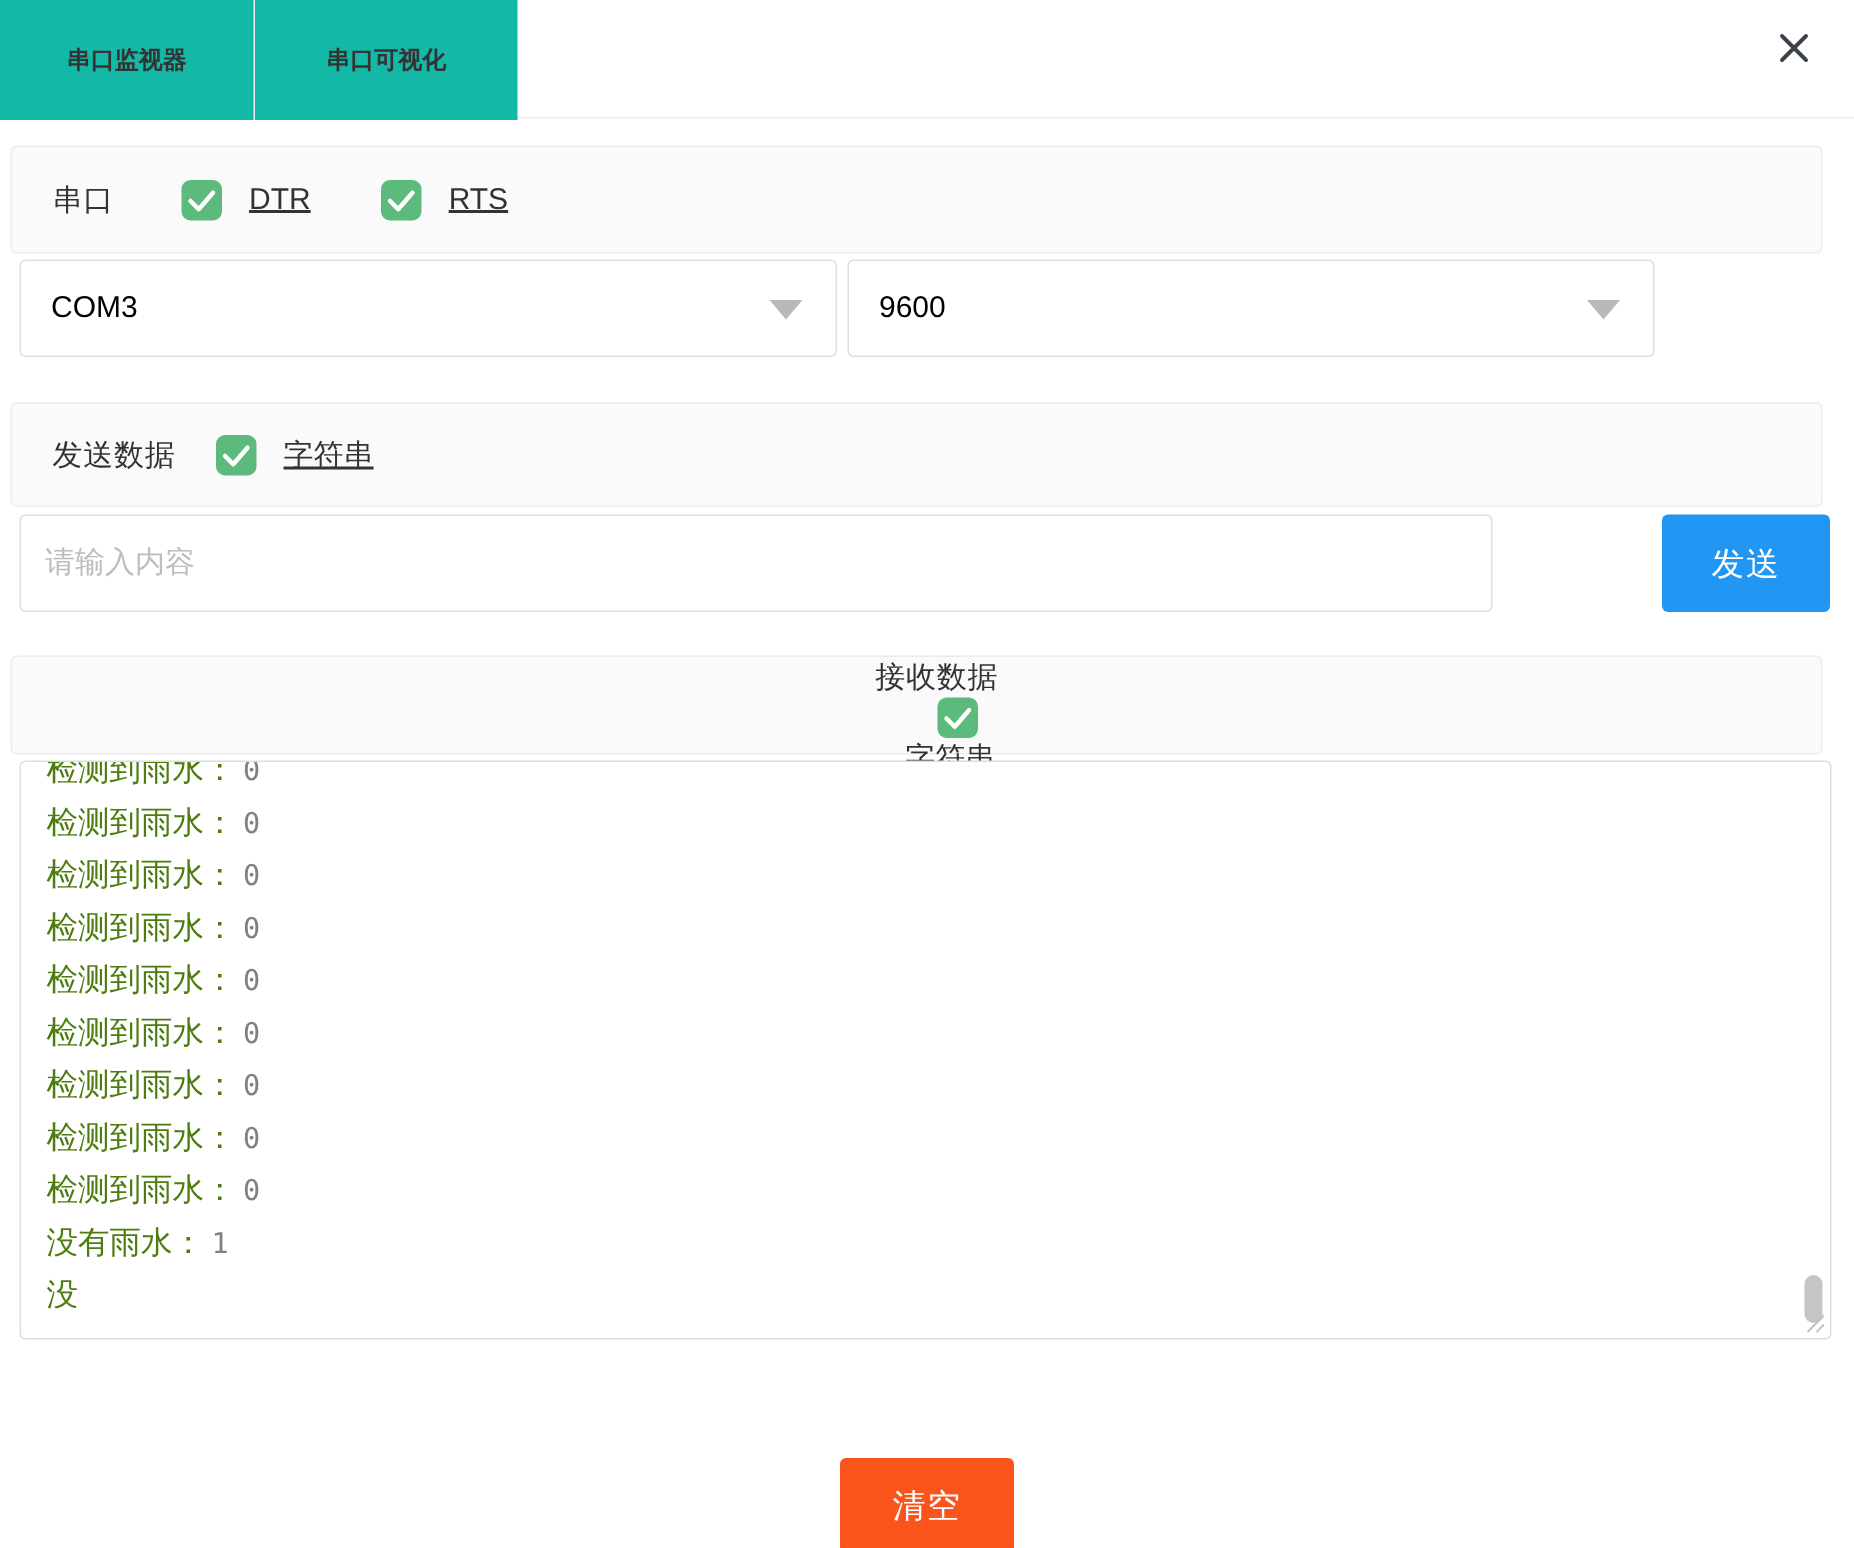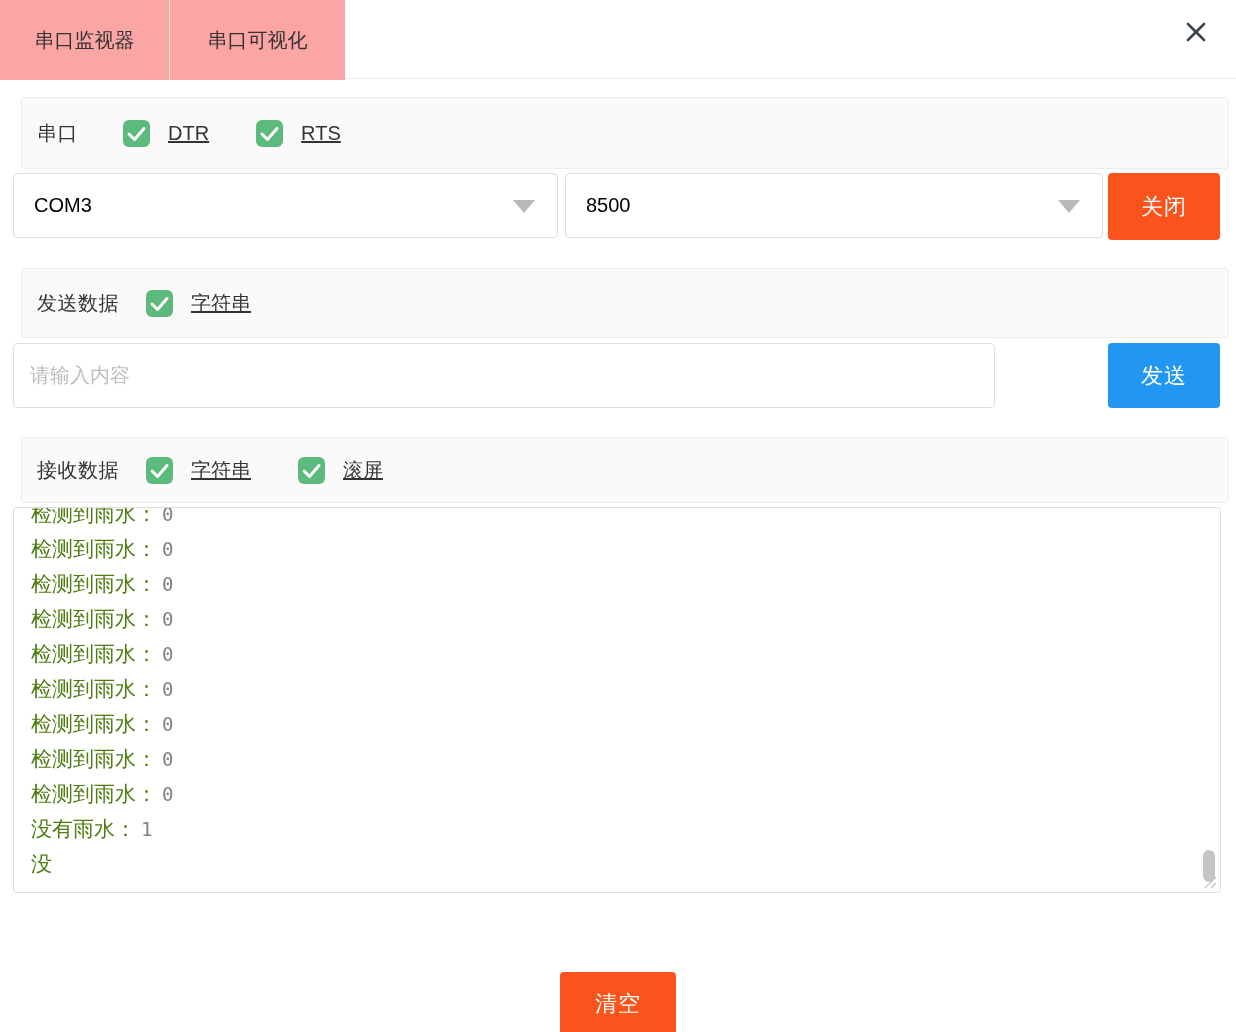--- a/index.html
+++ b/index.html
@@ -3,31 +3,31 @@
 <meta charset="utf-8">
 <style>
   * { box-sizing: border-box; margin: 0; padding: 0; }
   html,body { background:#fff; }
   body { font-family:"Liberation Sans", sans-serif; color:#333; }
   .app { position:relative; width:1236px; height:1032px; background:#fff; overflow:hidden; }
 
   
   .tabbar { position:absolute; left:0; top:0; width:1236px; height:79px; border-bottom:1px solid #ececec; background:#fff; }
   .tab { position:absolute; top:0; height:80px; display:flex; align-items:center; justify-content:center;
-         font-size:20px; color:#333; cursor:pointer; background:#fca5a5; }
+         font-size:16px; color:#333; cursor:pointer; background:#14b8a6;font-weight:bold; }
   .tab.active { left:0; width:170px; border-right:1px solid #ececec; z-index:2; }
   .tab.plain  { left:170px; width:175px; }
   .close-btn { position:absolute; right:26px; top:18px; width:28px; height:28px; display:flex; align-items:center; justify-content:center; cursor:pointer; }
 
   
-  .strip { position:absolute; left:21px; width:1208px; background:#fafafa; border:1px solid #ececec; border-radius:4px;
-           display:flex; align-items:center; padding-left:15px; font-size:20px; color:#333; }
+  .strip { position:absolute; left:7px; width:1208px; background:#fafafa; border:1px solid #ececec; border-radius:4px;
+           display:flex; align-items:center; padding-left:27px; font-size:20px; color:#333; }
   .strip-serial  { top:97px;  height:72px; }
   .strip-send    { top:268px; height:70px; }
-  .strip-receive { top:437px; height:66px; }
+  .strip-receive { top:437px; height:66px;flex-direction:column; }
   .strip .lbl { letter-spacing:0.5px; }
 
   .cb { display:inline-flex; align-items:center; justify-content:center; width:27px; height:27px;
         background:#5cba7c; border-radius:6px; flex:0 0 auto; cursor:pointer; }
   .cb svg { display:block; }
   .cb-gap  { margin-left:45px; }
   .cb-gap2 { margin-left:27px; }
   .cb-gap3 { margin-left:47px; }
   .cb-lbl  { margin-left:18px;text-decoration:underline; }
 
@@ -94,24 +94,23 @@
       </svg>
     </span>
     <span class="cb-lbl">RTS</span>
   </div>
 
   <div class="select sel-port">
     <span class="txt">COM3</span>
     <span class="arrow"></span>
   </div>
   <div class="select sel-baud">
-    <span class="txt">8500</span>
+    <span class="txt">9600</span>
     <span class="arrow"></span>
   </div>
-  <button class="btn btn-close">关闭</button>
 
   <div class="strip strip-send">
     <span class="lbl">发送数据</span>
     <span class="cb cb-gap2">
       <svg width="27" height="27" viewBox="0 0 27 27">
         <polyline points="6,14 11.5,19.5 21,8.5" fill="none" stroke="#fff" stroke-width="3" stroke-linecap="round" stroke-linejoin="round"></polyline>
       </svg>
     </span>
     <span class="cb-lbl">字符串</span>
   </div>

